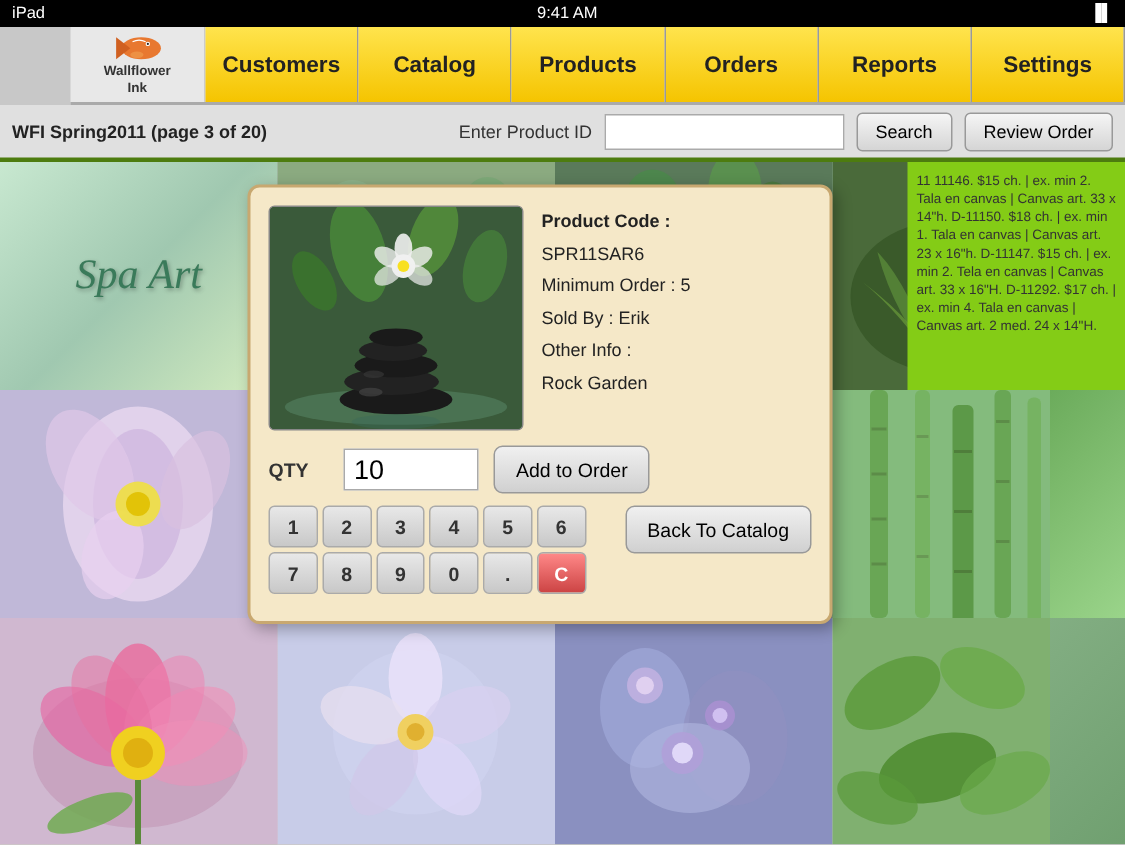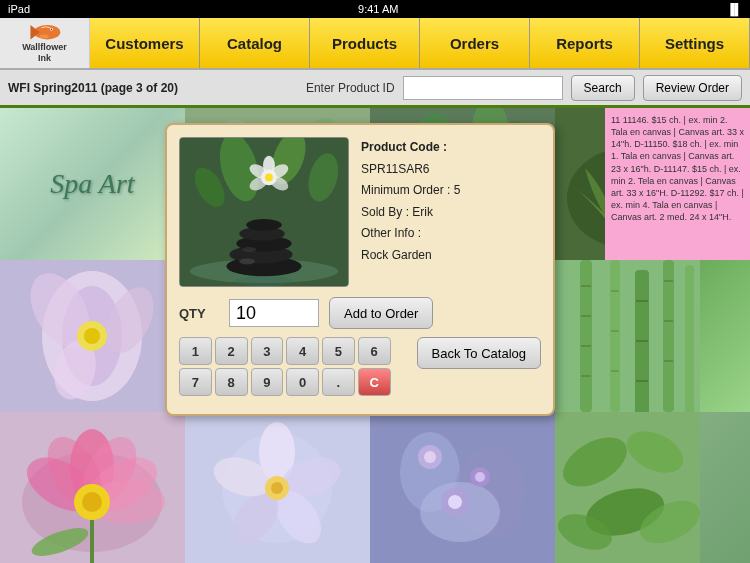--- a/index.html
+++ b/index.html
@@ -25,20 +25,21 @@
       height: 18px;
     }
 
     
     .header {
       display: flex;
       align-items: center;
       background: #e8e8e8;
       height: 52px;
       border-bottom: 2px solid #aaa;
+      margin-left: 47px;
     }
     .logo {
       width: 90px;
       display: flex;
       flex-direction: column;
       align-items: center;
       justify-content: center;
       padding: 4px 6px;
       border-right: 1px solid #ccc;
       height: 100%;
@@ -490,21 +491,21 @@
         <rect width="145" height="151" fill="#80b070"></rect>
         <ellipse cx="40" cy="50" rx="35" ry="20" fill="#5a9a3a" opacity="0.8" transform="rotate(-30 40 50)"></ellipse>
         <ellipse cx="100" cy="40" rx="30" ry="18" fill="#6aaa4a" opacity="0.8" transform="rotate(25 100 40)"></ellipse>
         <ellipse cx="70" cy="100" rx="40" ry="22" fill="#4a8a2a" opacity="0.8" transform="rotate(-15 70 100)"></ellipse>
         <ellipse cx="30" cy="120" rx="28" ry="16" fill="#5a9a3a" opacity="0.7" transform="rotate(20 30 120)"></ellipse>
         <ellipse cx="115" cy="110" rx="32" ry="18" fill="#6aaa4a" opacity="0.7" transform="rotate(-25 115 110)"></ellipse>
       </svg>
     </div>
   </div>
 
-  <div style="position:absolute; top:0; right:0; width:145px; height:152px; background:#f9a8d4; padding:6px; font-size:9px; line-height:1.35; color:#333; overflow:hidden; z-index:2;">
+  <div style="position:absolute; top:0; right:0; width:145px; height:152px; background:#84cc16; padding:6px; font-size:9px; line-height:1.35; color:#333; overflow:hidden; z-index:2;">
     <span>11 11146. $15 ch. | ex. min 2. Tala en canvas | Canvas art. 33 x 14"h. D-11150. $18 ch. | ex. min 1. Tala en canvas | Canvas art. 23 x 16"h. D-11147. $15 ch. | ex. min 2. Tela en canvas | Canvas art. 33 x 16"H. D-11292. $17 ch. | ex. min 4. Tala en canvas | Canvas art. 2 med. 24 x 14"H.</span>
   </div>
 
   <div class="product-overlay">
     <div class="product-top">
 
       <div class="product-image">
         <svg width="170" height="150" viewBox="0 0 170 150">
           <rect width="170" height="150" fill="#3a5a3a"></rect>
 

